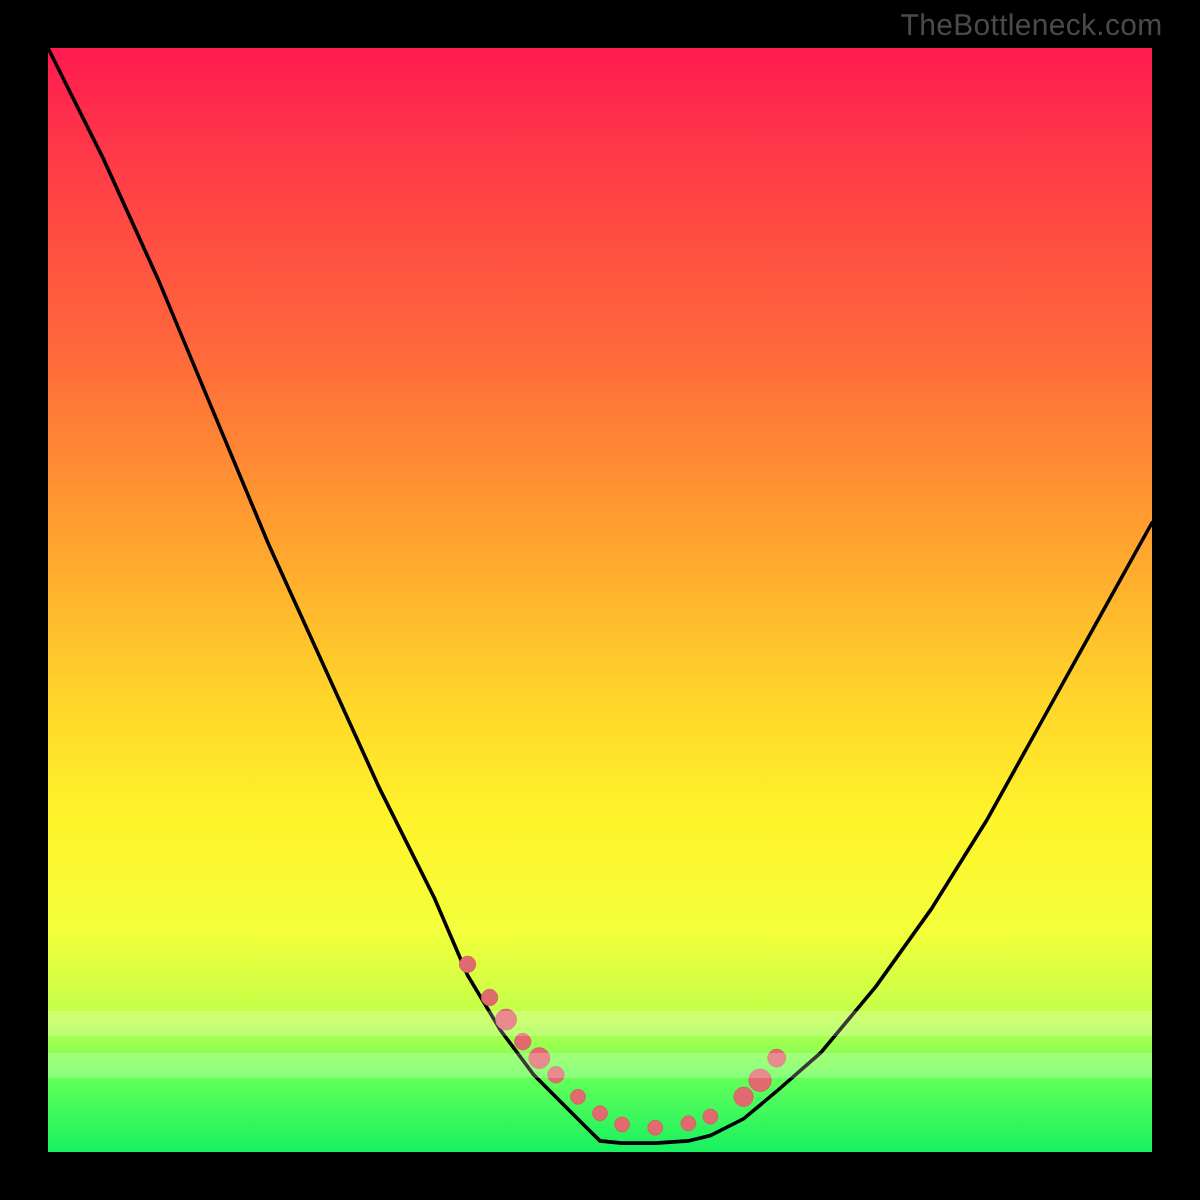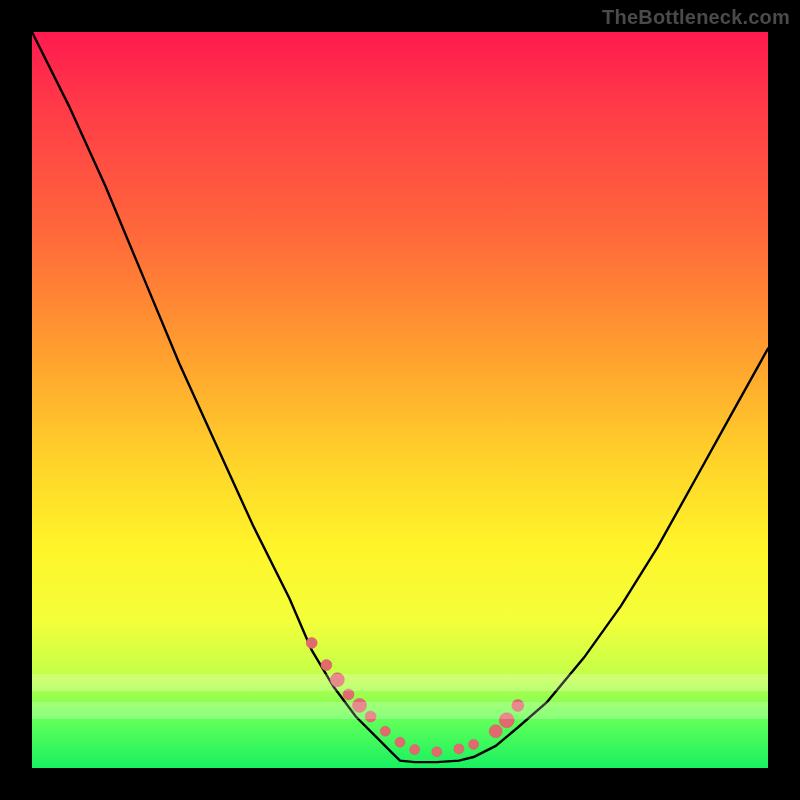--- a/index.html
+++ b/index.html
@@ -48,25 +48,25 @@
       linear-gradient(to bottom,
         rgba(255,255,255,0.22) 0%, rgba(255,255,255,0.22) 30%,
         transparent 30%, transparent 50%,
         rgba(255,255,255,0.22) 50%, rgba(255,255,255,0.22) 80%,
         transparent 80%);
     pointer-events: none;
   }
   .watermark {
     position: absolute;
     top: 6px;
-    right: 10px;
+    right: 25px;
     color: #4a4a4a;
     font-size: 20px;
     letter-spacing: 0.2px;
-    font-weight: 700;
+    font-weight: 400;
   }
   svg.curve {
     position: absolute;
     top: 0; left: 0;
     width: 736px;
     height: 736px;
     overflow: visible;
   }
   .marker {
     fill: #e16a6f;

